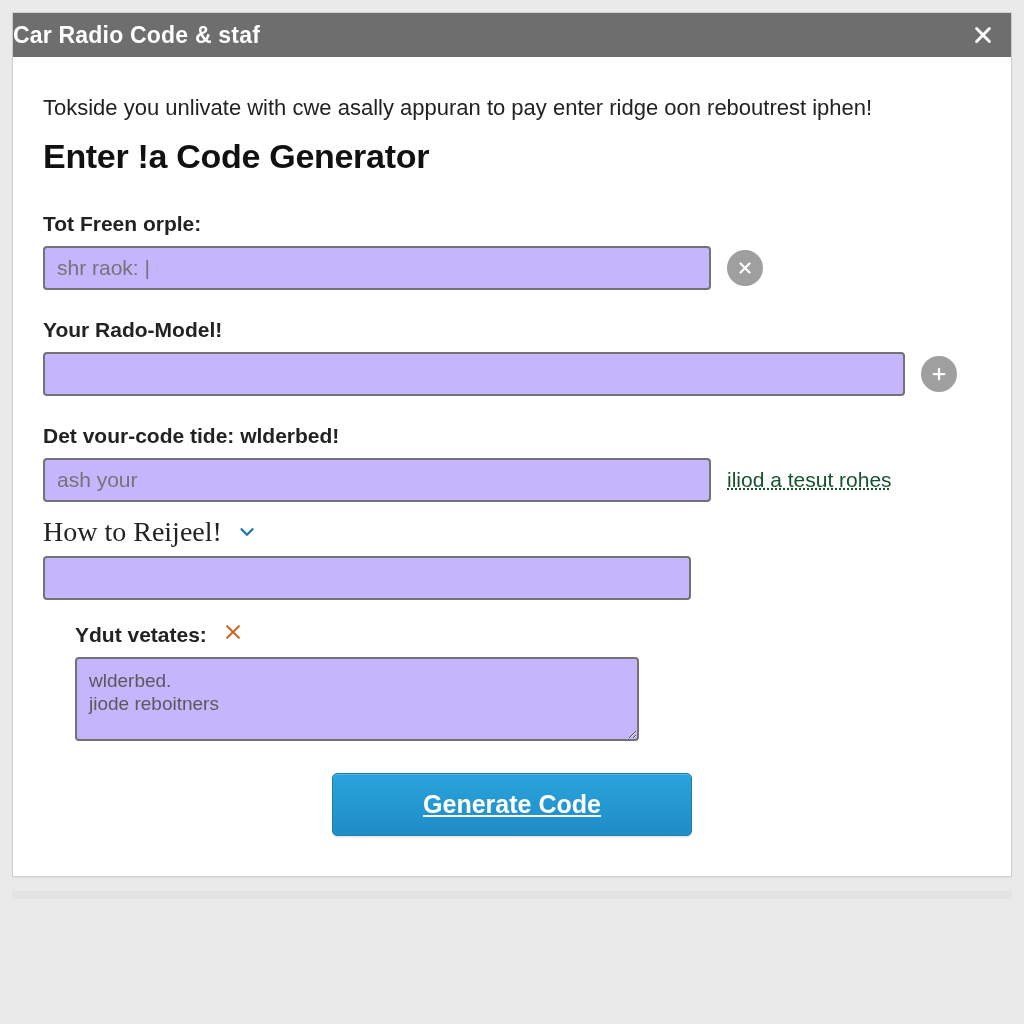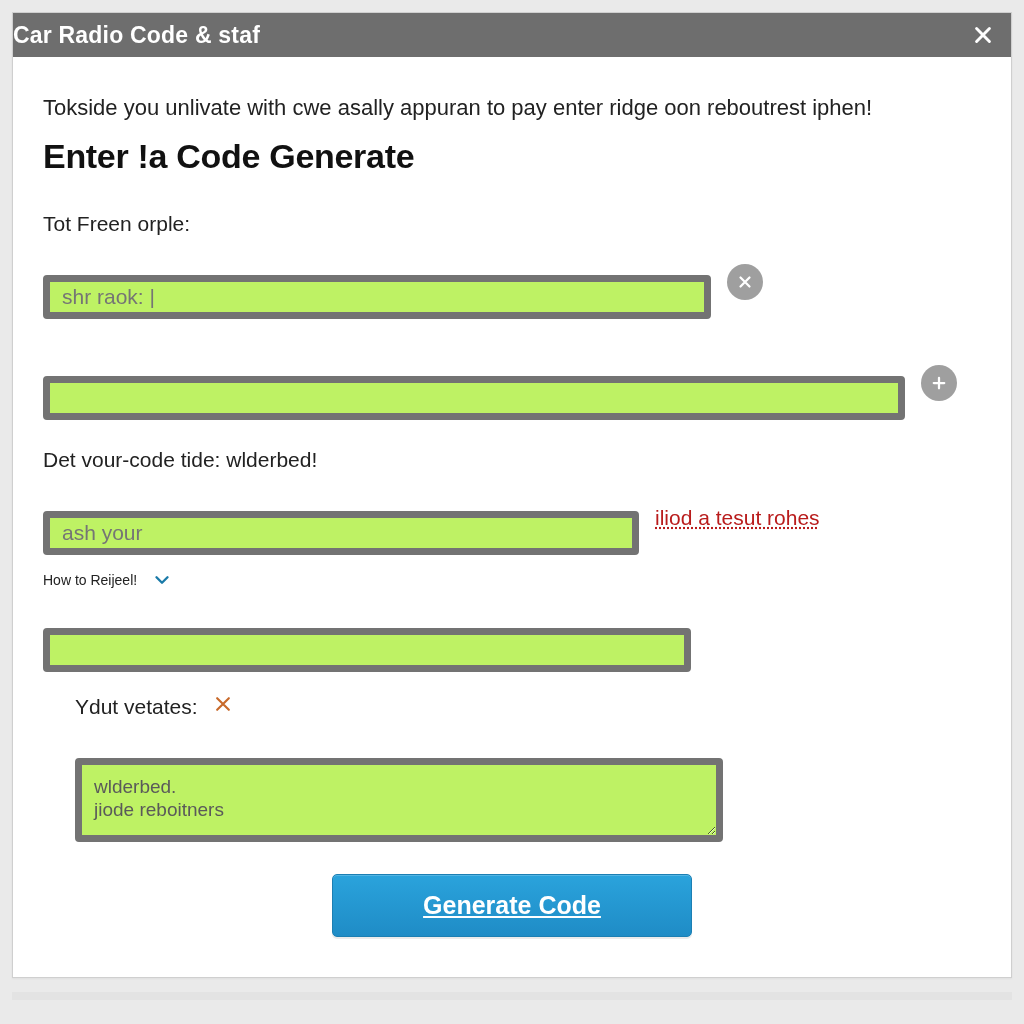--- a/index.html
+++ b/index.html
@@ -57,46 +57,45 @@
     }
     .fields { display: block; }
     .field {
       margin-bottom: 28px;
     }
     .field.small-margin { margin-bottom: 18px; }
     .label {
       font-size: 21px;
       color: #222;
       margin-bottom: 10px;
-      font-weight: 400;
+      font-weight: 700;
     }
     .row {
       display: flex;
       align-items: center;
       gap: 16px;
     }
     input.text, textarea.text {
-      background: #bef264;
-      border: 7px solid #737373;
+      background: #c4b5fd;
+      border: 2px solid #737373;
       border-radius: 4px;
       height: 44px;
       width: 100%;
       padding: 0 12px;
       font-size: 21px;
       color: #5a5a5a;
       outline: none;
       font-family: inherit;
-      margin-top: 29px;
     }
     input.w1 { width: 668px; }
     input.w2 { width: 862px; }
-    input.w3 { width: 596px; }
+    input.w3 { width: 668px; }
     input.w4 { width: 648px; }
     textarea.area {
-      width: 648px;
+      width: 564px;
       height: 84px;
       padding: 10px 12px;
       resize: both;
       overflow: auto;
       line-height: 1.25;
       font-size: 19px;
       color: #5a5a5a;
     }
     .circle-btn {
       width: 36px; height: 36px;
@@ -104,30 +103,30 @@
       background: #9f9f9f;
       color: #ffffff;
       display: inline-flex;
       align-items: center;
       justify-content: center;
       cursor: pointer;
       flex: 0 0 auto;
     }
     .circle-btn svg { width: 18px; height: 18px; }
     .link {
-      color: #b91c1c;
+      color: #14532d;
       font-size: 21px;
       text-decoration: underline dotted;
       cursor: pointer;
     }
     .how-row {
       display: flex; align-items: center; gap: 14px;
       margin-top: 14px;
     }
-    .how-label { font-size: 14px; color: #222; }
+    .how-label { font-size: 28px; color: #222; font-family: Liberation Serif, serif; }
     .chevron {
       color: #1a7aa8;
       display: inline-flex; align-items: center; justify-content: center;
     }
     .inline-x {
       display: inline-flex; align-items: center; justify-content: center;
       margin-left: 10px;
       color: #c86a2b;
     }
     .submit-wrap { display: flex; justify-content: center; margin-top: 28px; }
@@ -156,37 +155,38 @@
     <span>Car Radio Code &amp; staf</span>
     <span class="close">
       <svg viewBox="0 0 24 24" width="22" height="22">
         <path d="M5 5 L19 19 M19 5 L5 19" stroke="#ffffff" stroke-width="3.2" stroke-linecap="round" fill="none"></path>
       </svg>
     </span>
   </div>
 
   <div class="content">
     <p class="intro">Tokside you unlivate with cwe asally appuran to pay enter ridge oon reboutrest iphen!</p>
-    <h2 class="section-title">Enter !a Code Generate</h2>
+    <h2 class="section-title">Enter !a Code Generator</h2>
 
     <div class="fields">
 
       <div class="field">
         <div class="label">Tot Freen orple:</div>
         <div class="row">
           <input class="text w1" type="text" placeholder="shr raok: |" style="">
           <span class="circle-btn">
             <svg viewBox="0 0 24 24">
               <path d="M6 6 L18 18 M18 6 L6 18" stroke="#ffffff" stroke-width="3" stroke-linecap="round" fill="none"></path>
             </svg>
           </span>
         </div>
       </div>
 
       <div class="field">
+        <div class="label">Your Rado-Model!</div>
         <div class="row">
           <input class="text w2" type="text" placeholder="" style="">
           <span class="circle-btn">
             <svg viewBox="0 0 24 24">
               <path d="M12 5 V19 M5 12 H19" stroke="#ffffff" stroke-width="3" stroke-linecap="round" fill="none"></path>
             </svg>
           </span>
         </div>
       </div>
 

